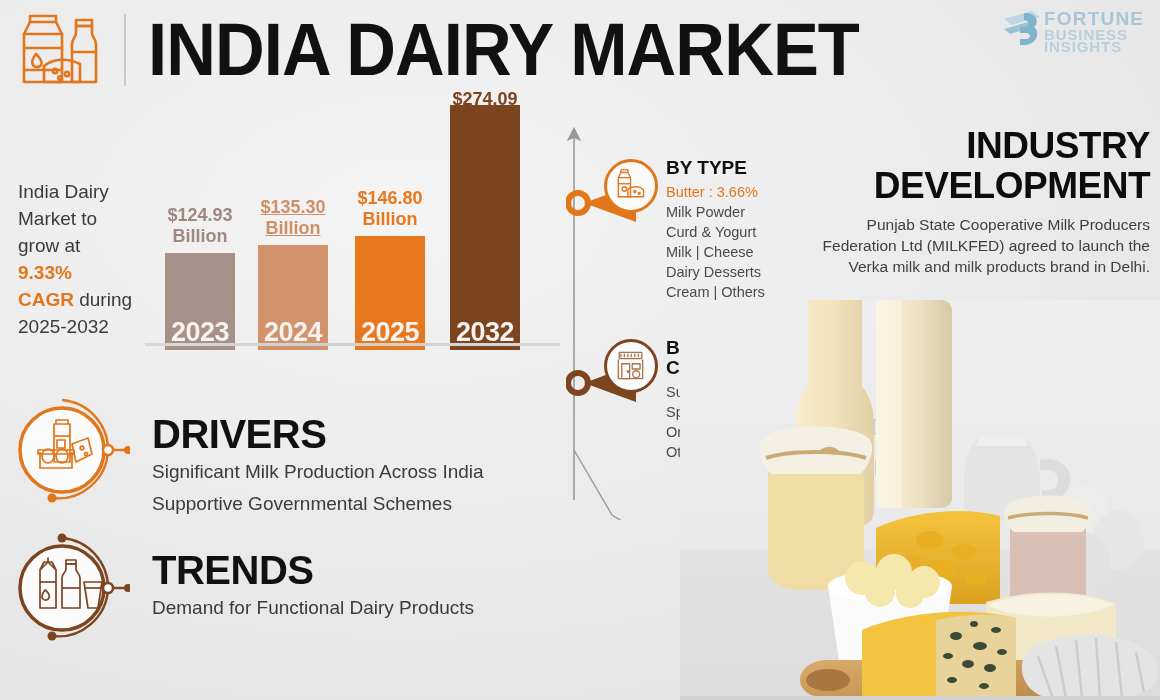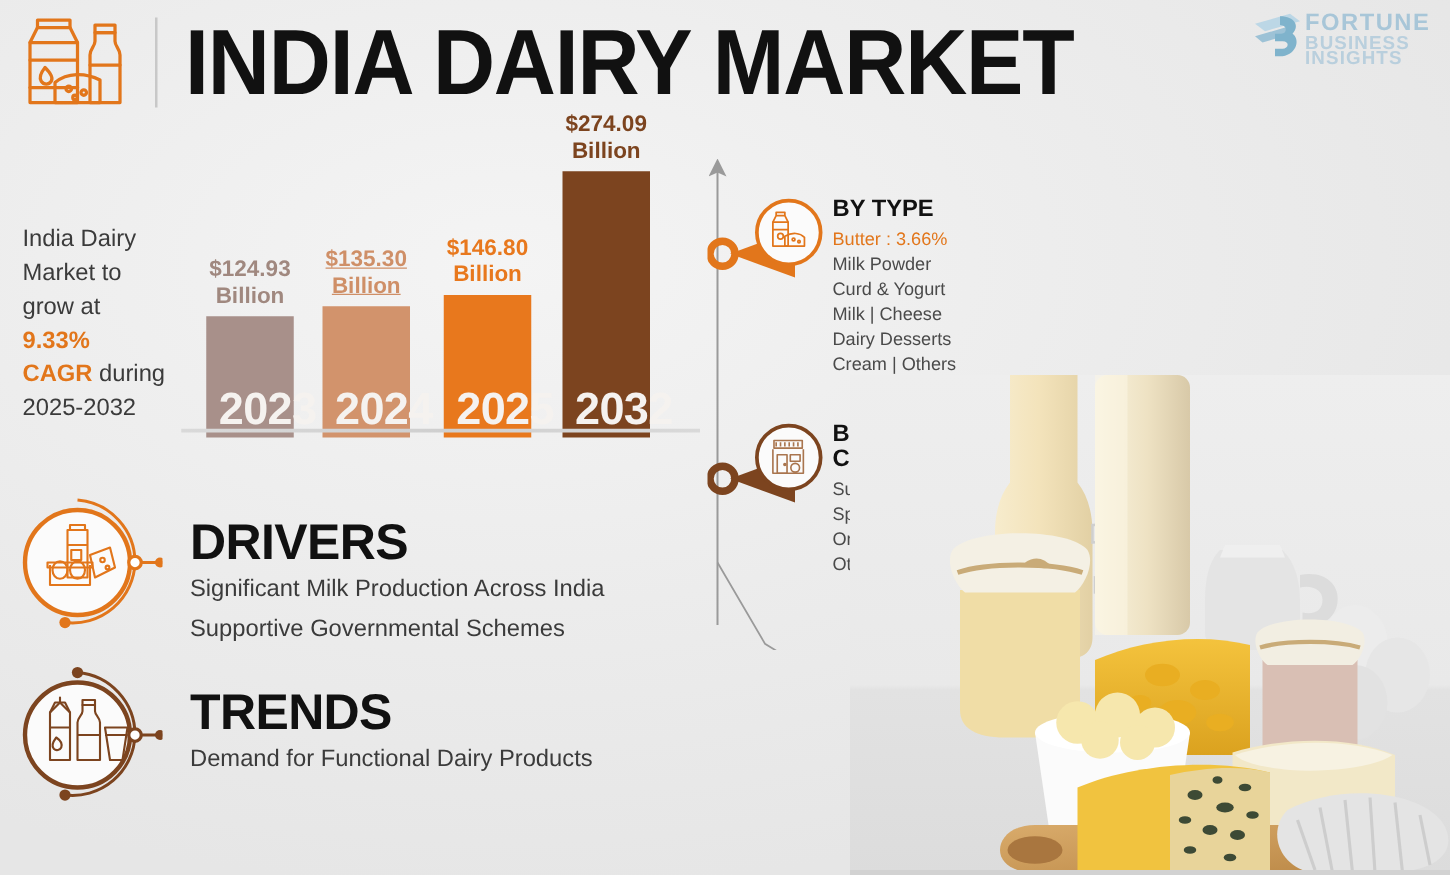--- a/index.html
+++ b/index.html
@@ -46,22 +46,22 @@
     font-size:19px; line-height:27px; color:#3b3b3b;
   }
   #market-blurb .hl { color:#e2761b; font-weight:700; }
 
   
   #chart { left:150px; top:110px; width:410px; height:240px; }
   .bar-group { position:absolute; bottom:0; width:70px; }
   .bar { position:absolute; bottom:0; left:0; width:100%; }
   .bar-year {
     position:absolute; bottom:2px; left:0; width:100%;
-    text-align:center; font-size:36px; font-weight:700;
-    color:#f5f2ef; letter-spacing:-0.5px;margin-left:10px;
+    text-align:center; font-size:27px; font-weight:700;
+    color:#f5f2ef; letter-spacing:-0.5px;
   }
   .bar-value {
     position:absolute; left:-16px; width:102px; text-align:center;
     font-size:18px; font-weight:700; line-height:21px;
   }
   #chart-baseline {
     left:145px; top:343px; width:415px; height:3px;
     background:linear-gradient(to right,#d9d9d9,#cfcfcf,#d9d9d9);
   }
 
@@ -178,21 +178,21 @@
       <div class="bar-group" style="left: 205px; height: 114px;">
         <div class="bar" style="height: 114px; background: rgb(232, 120, 29);">
           <div class="bar-year">2025</div>
         </div>
         <div class="bar-value" style="color: rgb(232, 120, 29); bottom: 120px;">
           <div>$146.80</div>
           <div>Billion</div>
         </div>
       </div>
       <div class="bar-group" style="left: 300px; height: 213px;">
-        <div class="bar" style="height: 213px; background: rgb(124, 68, 31);">
+        <div class="bar" style="height: 245px; background: rgb(124, 68, 31);">
           <div class="bar-year">2032</div>
         </div>
         <div class="bar-value" style="color: rgb(124, 68, 31); bottom: 219px;">
           <div>$274.09</div>
           <div>Billion</div>
         </div>
       </div>
     </div>
   <div class="abs" id="chart-baseline"></div>
 
@@ -263,20 +263,27 @@
     <div class="seg-head">BY DISTRIBUTION</div>
     <div class="seg-head">CHANNEL</div>
     <div class="seg-list" style="margin-top:4px">
       <div>Supermarkets/Hypermarkets</div>
       <div>Specialty Retailers</div>
       <div>Online Retail Stores</div>
       <div>Others</div>
     </div>
   </div>
 
+  <div class="abs" id="industry">
+    <div id="industry-title">
+      <div>INDUSTRY</div>
+      <div>DEVELOPMENT</div>
+    </div>
+    <div id="industry-body">Punjab State Cooperative Milk Producers Federation Ltd (MILKFED) agreed to launch the Verka milk and milk products brand in Delhi.</div>
+  </div>
 
   <div class="abs" id="photo">
     <svg viewBox="0 0 480 400" width="480" height="400">
       <defs>
         <linearGradient id="bg" x1="0" y1="0" x2="0" y2="1">
           <stop offset="0%" stop-color="#eeeeee"></stop>
             <stop offset="62%" stop-color="#e9e9e9"></stop>
           <stop offset="63%" stop-color="#e2e2e2"></stop>
             <stop offset="100%" stop-color="#dcdcdc"></stop>
         </linearGradient>

